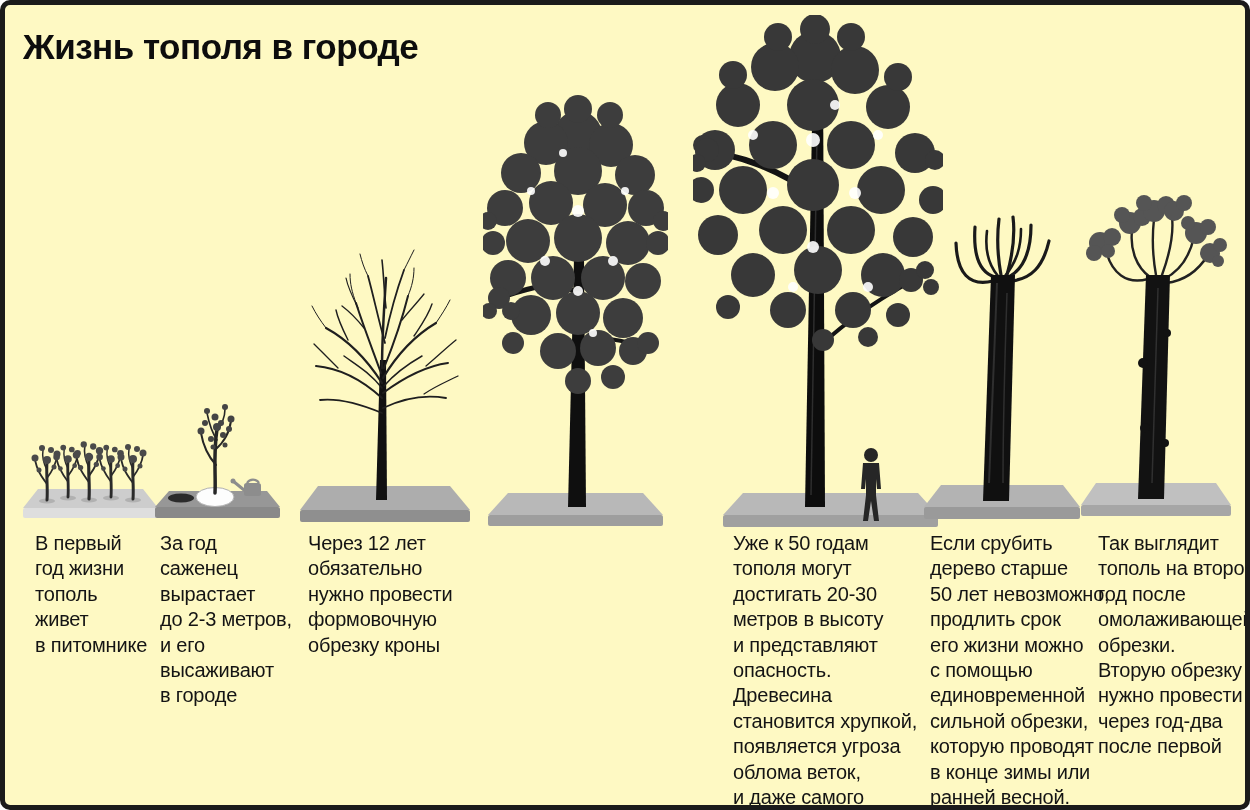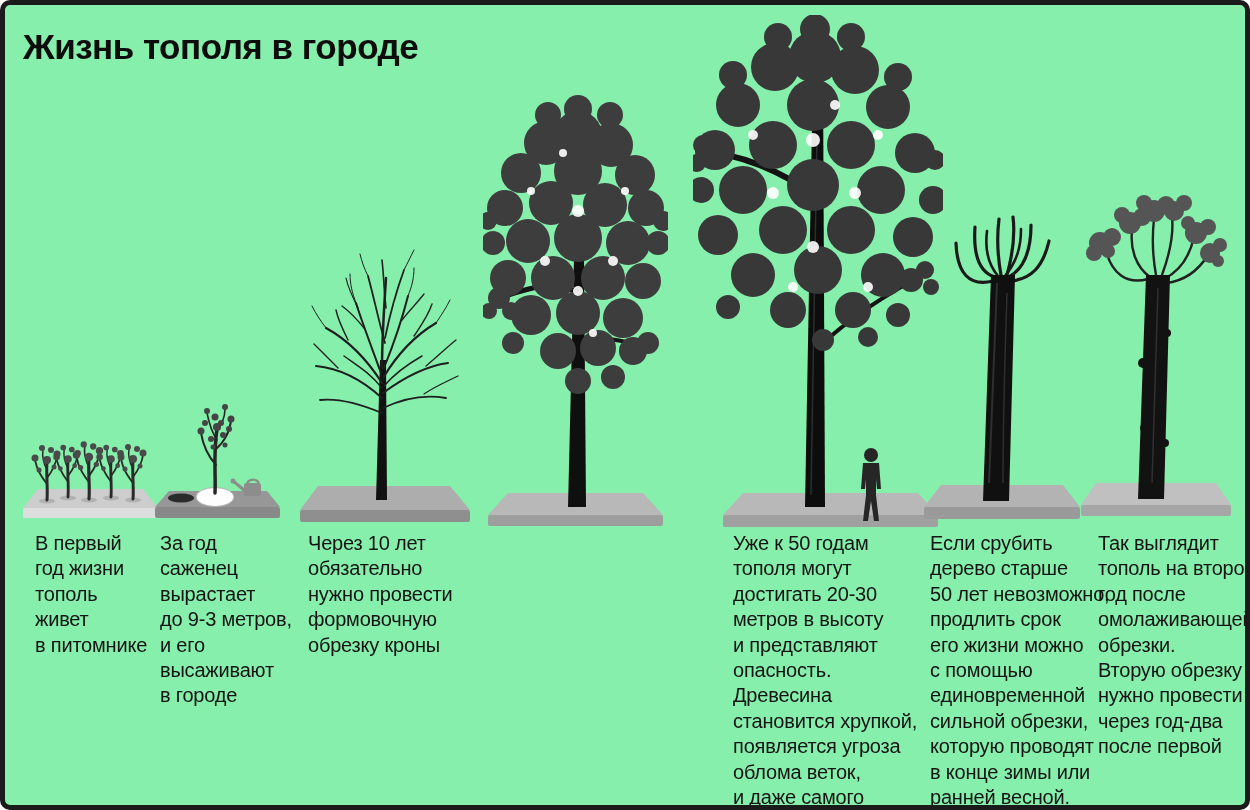--- a/index.html
+++ b/index.html
@@ -1,20 +1,20 @@
 <!DOCTYPE html>
 <html><head>
 <meta charset="utf-8">
 <style>
   html,body{margin:0;padding:0;background:#ffffff;}
   .canvas{
     position:relative;
     width:1250px;height:810px;
     box-sizing:border-box;
-    background:#86efac;
+    background:#fef9c3;
     border:5px solid #1b1b1b;
     border-radius:10px;
     overflow:hidden;
     font-family:"Liberation Sans", sans-serif;
     color:#111;
     padding-left:10px;
   }
   .header{position:absolute;left:18px;top:22px;width:450px;}
   .title{
     margin:0 0 12px 0;
@@ -345,25 +345,25 @@
   </svg>
 
   <div class="caption c1">В первый
 год жизни
 тополь
 живет
 в питомнике</div>
   <div class="caption c2">За год
 саженец
 вырастает
-до 9-3 метров,
+до 2-3 метров,
 и его
 высаживают
 в городе</div>
-  <div class="caption c3">Через 10 лет
+  <div class="caption c3">Через 12 лет
 обязательно
 нужно провести
 формовочную
 обрезку кроны</div>
   <div class="caption c5">Уже к 50 годам
 тополя могут
 достигать 20-30
 метров в высоту
 и представляют
 опасность.

